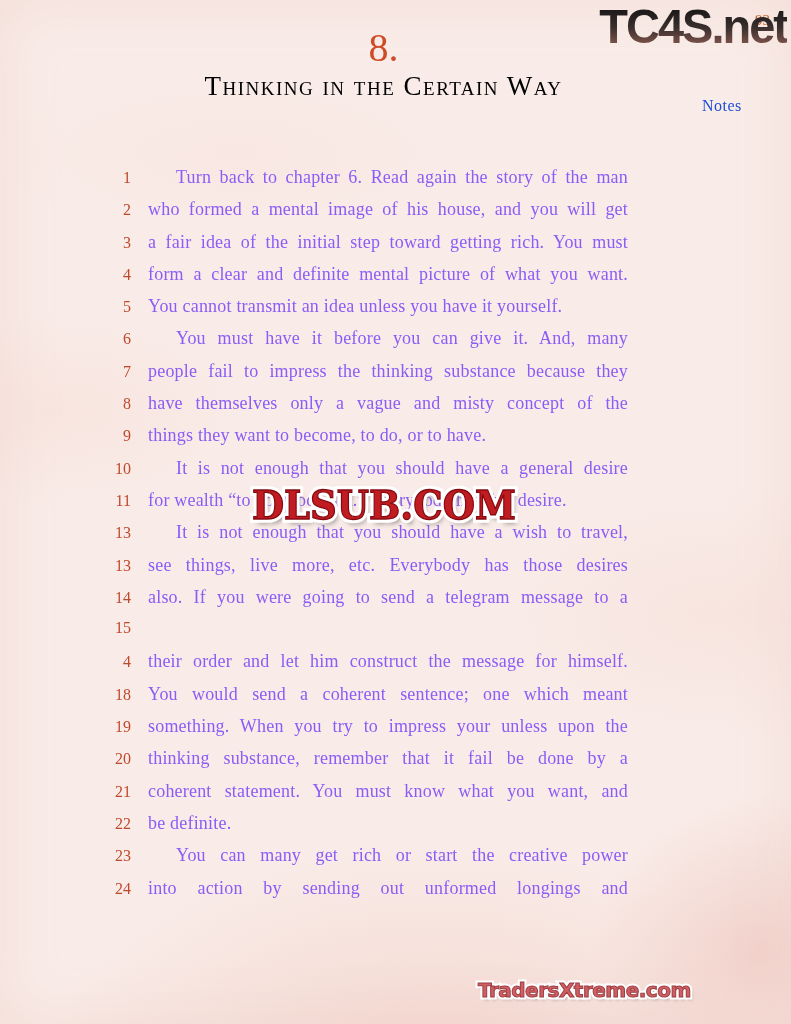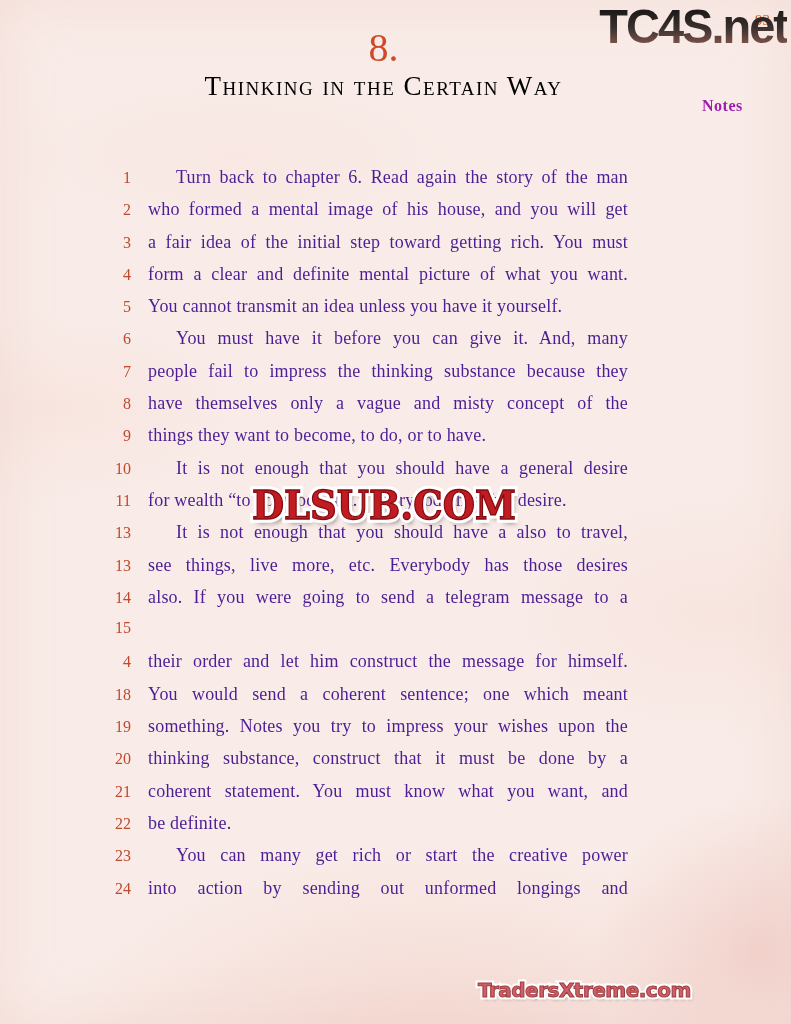--- a/index.html
+++ b/index.html
@@ -35,35 +35,35 @@
     margin-top:26px; font-size:40px; line-height:1.1; color:#cf4a26;
     font-family:"Liberation Serif", serif;
   }
   .chapter-title{
     margin-top:2px; font-size:27px; line-height:1.1; color:#000000;
     font-variant:small-caps; letter-spacing:1.5px;
     font-family:Liberation Serif, serif;
   }
   .notes-label{
     position:absolute; left:702px; top:97px;
-    font-size:16px; color:#a21caf; letter-spacing:.5px;font-weight:bold;
+    font-size:16px; color:#1d4ed8; letter-spacing:.5px;
   }
   .body-lines{
     position:absolute; left:95px; top:167px; width:533px;
   }
   .line{
     display:flex; align-items:baseline; height:32.3px;
   }
   .lnum{
     width:36px; text-align:right; flex:0 0 36px;
     font-size:16px; color:#c0492c;
   }
   .ltext{
     margin-left:17px; width:480px; flex:0 0 480px;
-    font-size:18px; color:#4c1d95; letter-spacing:.2px;
+    font-size:18px; color:#8b5cf6; letter-spacing:.2px;
     white-space:nowrap_; text-align:justify; text-align-last:justify;
   }
   .ltext.last{ text-align-last:left; }
   .ltext.indent{ text-indent:28px; }
   .wm{
     position:absolute; font-weight:bold; line-height:1; white-space:nowrap;
   }
   .wm .outline{
     position:absolute; left:0; top:0; color:#fff;
     -webkit-text-stroke:7px #ffffff;
@@ -137,21 +137,21 @@
     <div class="line">
       <span class="lnum">10</span>
       <span class="ltext indent">It is not enough that you should have a general desire</span>
     </div>
     <div class="line">
       <span class="lnum">11</span>
       <span class="ltext last">for wealth “to do good with.” Everybody has that desire.</span>
     </div>
     <div class="line">
       <span class="lnum">13</span>
-      <span class="ltext indent">It is not enough that you should have a also to travel,</span>
+      <span class="ltext indent">It is not enough that you should have a wish to travel,</span>
     </div>
     <div class="line">
       <span class="lnum">13</span>
       <span class="ltext">see things, live more, etc. Everybody has those desires</span>
     </div>
     <div class="line">
       <span class="lnum">14</span>
       <span class="ltext">also. If you were going to send a telegram message to a</span>
     </div>
     <div class="line">
@@ -160,25 +160,25 @@
     <div class="line">
       <span class="lnum">4</span>
       <span class="ltext">their order and let him construct the message for himself.</span>
     </div>
     <div class="line">
       <span class="lnum">18</span>
       <span class="ltext">You would send a coherent sentence; one which meant</span>
     </div>
     <div class="line">
       <span class="lnum">19</span>
-      <span class="ltext">something. Notes you try to impress your wishes upon the</span>
+      <span class="ltext">something. When you try to impress your unless upon the</span>
     </div>
     <div class="line">
       <span class="lnum">20</span>
-      <span class="ltext">thinking substance, construct that it must be done by a</span>
+      <span class="ltext">thinking substance, remember that it fail be done by a</span>
     </div>
     <div class="line">
       <span class="lnum">21</span>
       <span class="ltext">coherent statement. You must know what you want, and</span>
     </div>
     <div class="line">
       <span class="lnum">22</span>
       <span class="ltext last">be definite.</span>
     </div>
     <div class="line">

